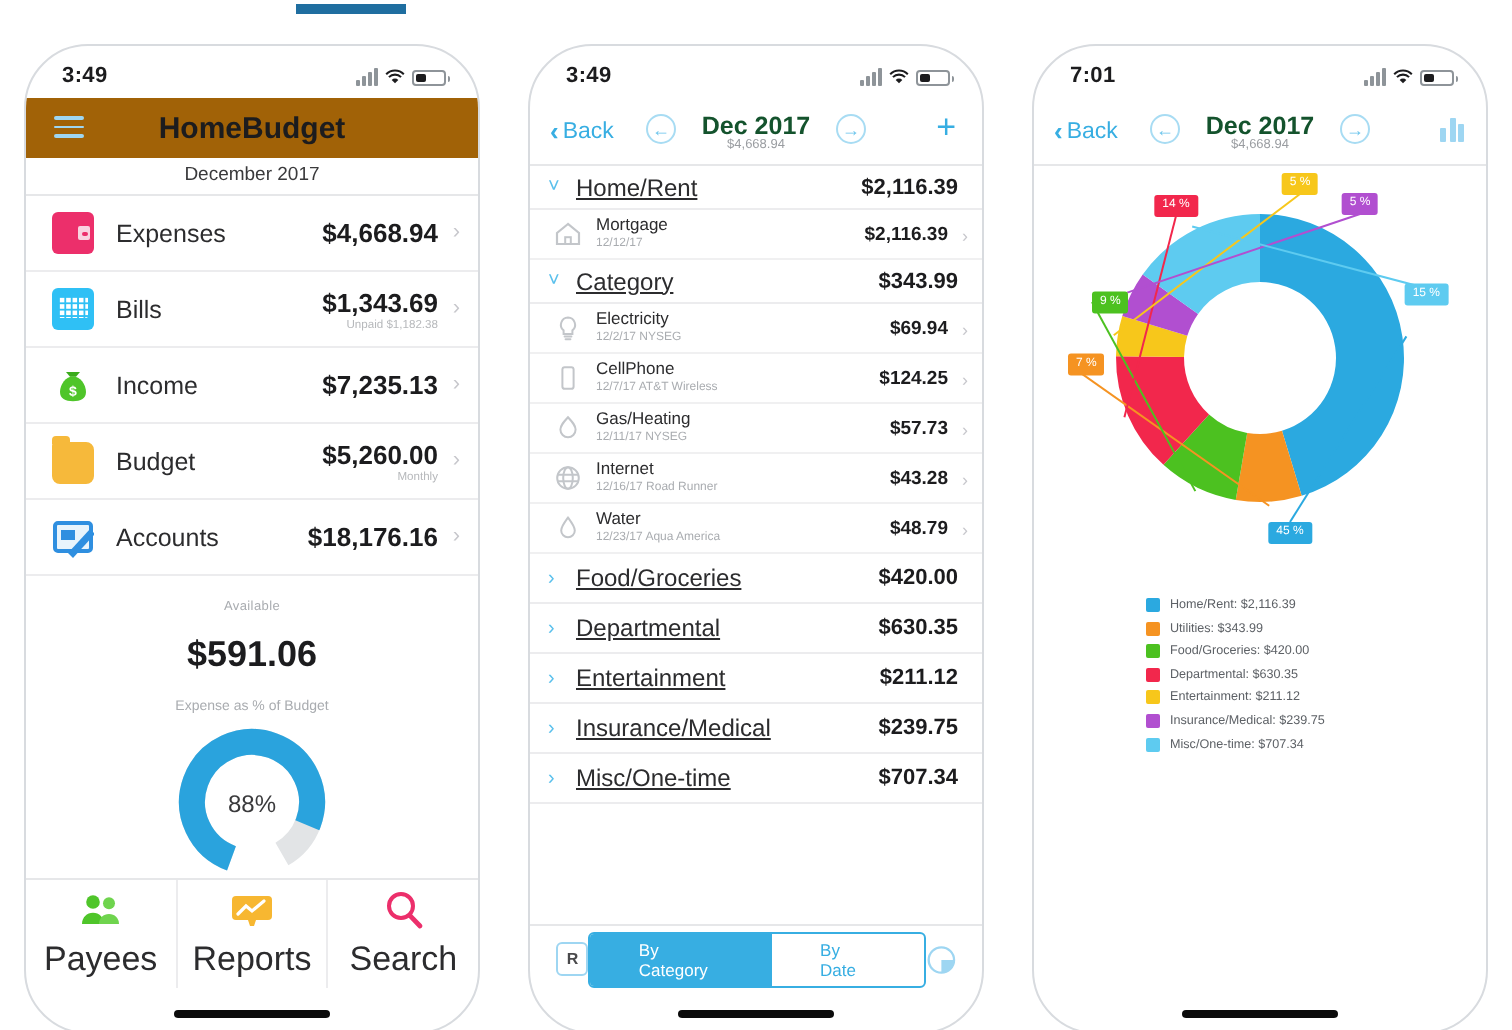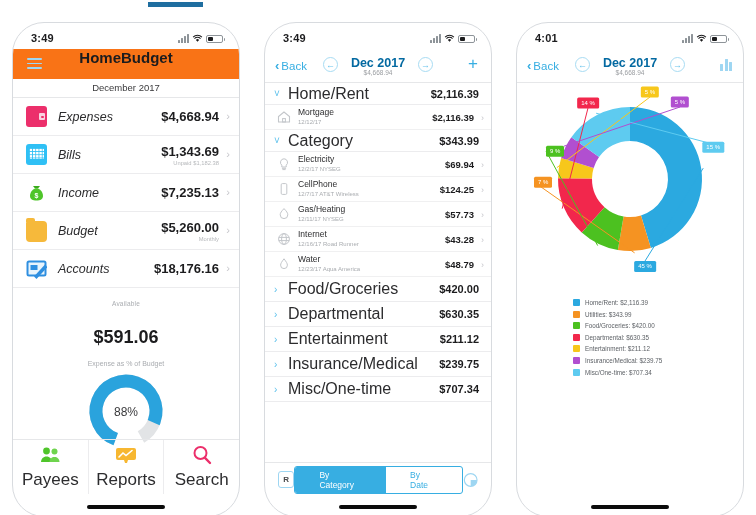--- a/index.html
+++ b/index.html
@@ -50,56 +50,56 @@
     position: relative; display:flex; align-items:center; padding:1px;
   }
   .batt::after {
     content:""; position:absolute; right:-3px; top:2px; width:1.5px; height:3px;
     background:#8e9499; border-radius: 0 1px 1px 0;
   }
   .batt i { display:block; height:100%; width: 38%; background:#1c1c1e; border-radius:1px; }
 
   
   .nav1 {
-    height: 30px; display:flex; justify-content:center;
-    position: relative; background: #f97316;
+    height: 30px; display:flex; align-items:center; justify-content:center;
+    position: relative; background: #a16207;
   }
   .nav1 .title { font-size: 15px; font-weight: bold; color: #1c1c1e; }
   .hamburger { position:absolute; left: 14px; top: 9px; width: 15px; }
   .hamburger span { display:block; height:1.6px; background:#9ed6f2; margin-bottom:3px; border-radius:1px;}
   .monthline {
     text-align:center; font-size: 9.5px; color: #3a3a3c; padding: 3px 0 4px;
     border-bottom: 1px solid #e6e7e9;
   }
   .rows { }
   .row {
     display:flex; align-items:center; height: 38px; padding: 0 10px 0 13px;
     border-bottom: 1px solid #ececee; position: relative;
   }
   .row .ico { width: 21px; height: 21px; margin-right: 11px; flex: none; position:relative;}
-  .row .lbl { font-size: 12.5px; color: #2c2c2e; flex: 1; font-style: italic; }
+  .row .lbl { font-size: 12.5px; color: #2c2c2e; flex: 1; }
   .row .amt-wrap { text-align: right; margin-right: 10px; }
   .row .amt { font-size: 13px; font-weight: bold; color: #1c1c1e; white-space: nowrap;}
   .row .sub { font-size: 5.8px; color: #b6b8bb; margin-top: 1px; white-space: nowrap;}
   .chev { color:#c7c7cc; font-size: 11px; position:absolute; right: 9px; top: 12px;}
 
   
   .ic-wallet { background:#ec2f6b; border-radius:3px; }
   .ic-wallet::after{content:"";position:absolute;right:2px;top:7px;width:6px;height:7px;background:#f9d3e0;border-radius:1px;}
   .ic-wallet::before{content:"";position:absolute;right:3.5px;top:9.5px;width:2.5px;height:2.5px;background:#ec2f6b;border-radius:50%;z-index:2;}
   .ic-cal { background:#2fc0f5; border-radius:3px; padding:4px 2px 2px; }
   .ic-cal i{display:block;height:11px;background:#fff;margin:0 1px;border-radius:1px;
     background-image:linear-gradient(#2fc0f5 1px,transparent 1px),linear-gradient(90deg,#2fc0f5 1px,transparent 1px);
     background-size:3.2px 3.2px;background-color:#fff;}
   .ic-folder{ background:#f6b93b; border-radius:2px 4px 4px 4px; height:17px;margin-top:2px;}
   .ic-folder::before{content:"";position:absolute;left:0;top:-3px;width:9px;height:4px;background:#f6b93b;border-radius:2px 2px 0 0;}
 
   .available-block { text-align:center; padding: 12px 0 0; }
   .avail-lbl { font-size: 6.5px; color:#a9acb0; letter-spacing:.2px;}
-  .avail-amt { font-size: 18px; font-weight: bold; color:#1c1c1e; margin-top:20px;}
+  .avail-amt { font-size: 18px; font-weight: bold; color:#1c1c1e; margin-top:10px;}
   .gauge-lbl { font-size: 7px; color:#a9acb0; margin-top: 12px; }
   .gauge-wrap { display:flex; justify-content:center; margin-top: 4px; position:relative;text-decoration:underline;}
   .gauge-pct { position:absolute; top: 34px; left:0; right:0; text-align:center;
     font-size: 12px; color:#3a3a3c; }
 
   .tabbar {
     position:absolute; bottom: 22px; left:0; right:0; height: 55px;
     border-top:1px solid #e6e7e9; display:flex;
   }
   .tab { flex:1; display:flex; flex-direction:column; align-items:center; justify-content:center; gap:4px;
@@ -109,41 +109,41 @@
   .tab .ti { height:21px; display:flex; align-items:center; }
 
   
   .nav2 {
     height: 34px; display:flex; align-items:center; position:relative;
     border-bottom:1px solid #e6e7e9; padding: 0 10px;
   }
   .backbtn { display:flex; align-items:center; gap:2px; color:#37aee2; font-size:11.5px; }
   .backbtn .bchev { font-size: 13px; font-weight:bold; line-height:1; }
   .navcenter { position:absolute; left:0; right:0; text-align:center; pointer-events:none;}
-  .navmonth { font-size: 12.5px; font-weight:bold; color:#0369a1; }
+  .navmonth { font-size: 12.5px; font-weight:bold; color:#14532d; }
   .navsub { font-size: 6.5px; color:#9a9da1; margin-top:-1px;}
   .arrbtn {
     position:absolute; top: 8px; width:15px;height:15px;border-radius:50%;
     border:1px solid #a8dcf3; color:#6cc5ec; font-size:9px;
     display:flex;align-items:center;justify-content:center;
   }
   .arrL { left: 58px; } .arrR { right: 58px; }
   .plusbtn { position:absolute; right: 13px; top: 8px; color:#37aee2; font-size:17px; line-height:14px; font-weight: 300;}
   .chartbtn { position:absolute; right: 11px; top: 9px; display:flex; align-items:flex-end; gap:1.5px; height:13px;}
   .chartbtn i { display:block; width:3px; background:#9ed6f2; border-radius:.5px;}
   .chartbtn i:nth-child(1){height:7px}.chartbtn i:nth-child(2){height:12px}.chartbtn i:nth-child(3){height:9px}
 
   
   .list { }
   .grp {
     display:flex; align-items:center; height: 22px; padding: 0 12px 0 9px;
     border-bottom: 1px solid #ececee; background:#fff;
   }
   .grp .tw { color:#5bc0ec; font-size: 10px; width: 14px; flex:none; }
-  .grp .gl { flex:1; font-size: 16px; color:#2c2c2e; }
+  .grp .gl { flex:1; font-size: 12px; color:#2c2c2e;text-decoration:underline; }
   .grp .ga { font-size: 11px; font-weight: bold; color:#1c1c1e; }
   .item {
     display:flex; align-items:center; height: 25px; padding: 0 9px 0 12px;
     border-bottom: 1px solid #f0f0f1; position:relative;
   }
   .item .iico { width:14px;height:14px;margin-right:7px;flex:none;color:#c3c6ca;}
   .item .itxt { flex:1; }
   .item .it1 { font-size: 8.5px; color:#2c2c2e; line-height: 1.15;}
   .item .it2 { font-size: 6px; color:#a9acb0; line-height: 1.2; margin-top:.5px;}
   .item .ia { font-size: 9.5px; font-weight:bold; color:#1c1c1e; margin-right:8px;}
@@ -487,21 +487,21 @@
       <svg class="pie-icon" viewBox="0 0 16 16">
         <circle cx="8" cy="8" r="6.6" fill="none" stroke="#9ed6f2" stroke-width="1.2"></circle>
         <path d="M8 8 L14.6 8 A6.6 6.6 0 0 1 8 14.6 Z" fill="#9ed6f2"></path>
       </svg>
     </div>
     <div class="home-bar"></div>
   </div>
 
   <div class="phone" id="phone3">
     <div class="statusbar">
-      <div class="sb-time">4:01</div>
+      <div class="sb-time">7:01</div>
       <div class="sb-right">
         <div class="sig">
             <i></i>
             <i></i>
             <i></i>
             <i></i>
           </div>
         <svg class="wifi" viewBox="0 0 16 12">
           <path d="M8 10.6 5.6 8.1a3.4 3.4 0 0 1 4.8 0z" fill="#1c1c1e"></path>
           <path d="M3.6 6.1a6.2 6.2 0 0 1 8.8 0" stroke="#1c1c1e" stroke-width="1.5" fill="none"></path>

